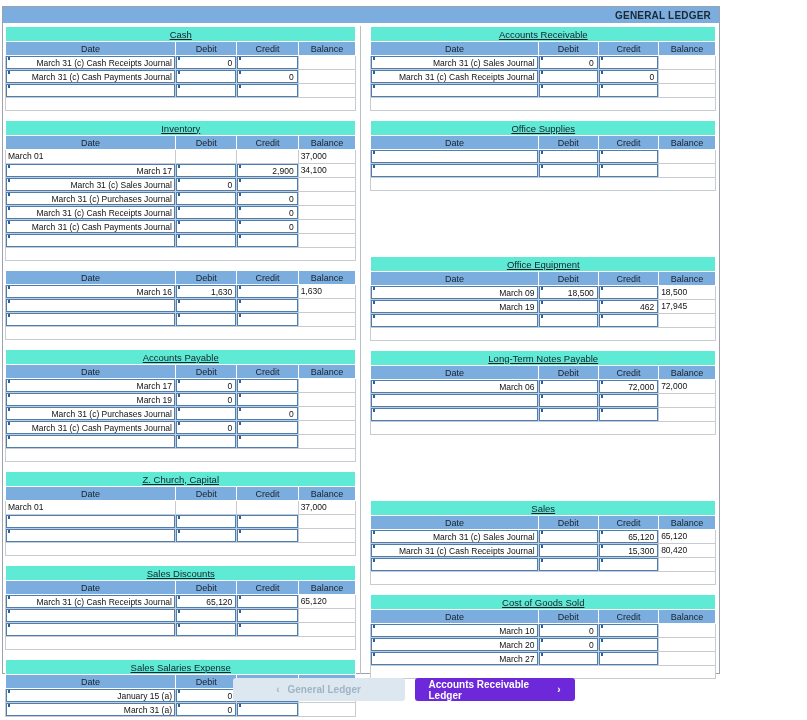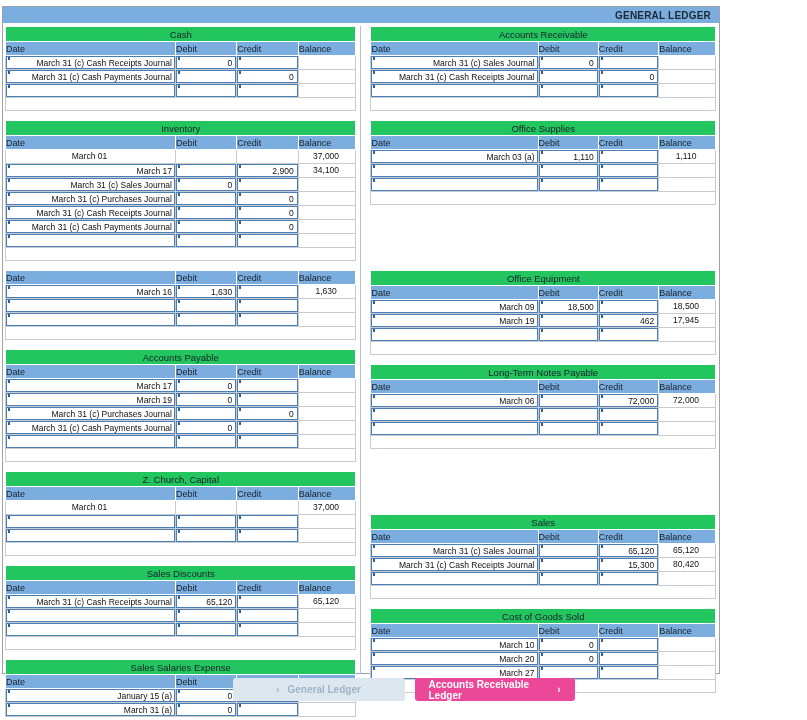--- a/index.html
+++ b/index.html
@@ -57,43 +57,44 @@
   .gutter {
     width: 0px;
     border-left: 1px solid #b9c0c7;
     margin: 0 1px;
   }
 
   
   .acct { margin-bottom: 9px; }
   .acct-name {
     height: 15px;
-    background: #22c55e;
+    background: #5eead4;
     border: 1px solid #ffffff;
     border-bottom: none;
     display: flex;
     align-items: center;
     justify-content: center;
     font-size: 9.5px;
     color: #17212b;
     font-weight: 400;
+    text-decoration: underline;
   }
   table.ledger {
     width: 100%;
     border-collapse: collapse;
     table-layout: fixed;
   }
   table.ledger th {
     background: #7badde;
     color: #17212b;
     font-size: 9px;
     font-weight: 400;
     height: 14px;
     border: 1px solid #ffffff;
-    text-align: left;
+    text-align: center;
     padding: 0;
   }
   table.ledger td {
     height: 14px;
     padding: 0;
     border: 1px solid #c8ccd0;
     background: #ffffff;
     vertical-align: middle;
   }
   
@@ -123,21 +124,21 @@
     background: #2f5f96;
   }
   
   .cell-ro {
     display: block;
     width: 100%;
     height: 13px;
     line-height: 13px;
     font-size: 8.5px;
     color: #111111;
-    text-align: center;
+    text-align: left;
     padding: 0 4px 0 2px;
     background: #ffffff;
     white-space: nowrap;
     overflow: hidden;
   }
 
   
   col.c-date { width: 48.5%; }
   col.c-deb  { width: 17.5%; }
   col.c-cre  { width: 17.5%; }
@@ -175,21 +176,21 @@
     cursor: pointer;
     user-select: none;
   }
   .navbtn.prev {
     width: 172px;
     background: #dde7f0;
     color: #9fb4c6;
   }
   .navbtn.next {
     width: 160px;
-    background: #ec4899;
+    background: #6d28d9;
     color: #ffffff;
   }
   .chev { font-size: 10px; font-weight: 700; line-height: 1; }
 </style>
 </head>
 <body>
 
 <div class="page">
 
   <div class="worksheet">
@@ -794,34 +795,20 @@
               </colgroup>
               <thead>
                 <tr>
                   <th>Date</th>
                   <th>Debit</th>
                   <th>Credit</th>
                   <th>Balance</th>
                 </tr>
               </thead>
               <tbody>
-                <tr>
-                  <td>
-                    <span class="cell-in caret txt">March 03 (a)</span>
-                  </td>
-                  <td>
-                    <span class="cell-in caret num">1,110</span>
-                  </td>
-                  <td>
-                    <span class="cell-in caret num"></span>
-                  </td>
-                  <td>
-                    <span class="cell-ro">1,110</span>
-                  </td>
-                </tr>
                 <tr>
                   <td>
                     <span class="cell-in caret txt"></span>
                   </td>
                   <td>
                     <span class="cell-in caret num"></span>
                   </td>
                   <td>
                     <span class="cell-in caret num"></span>
                   </td>

